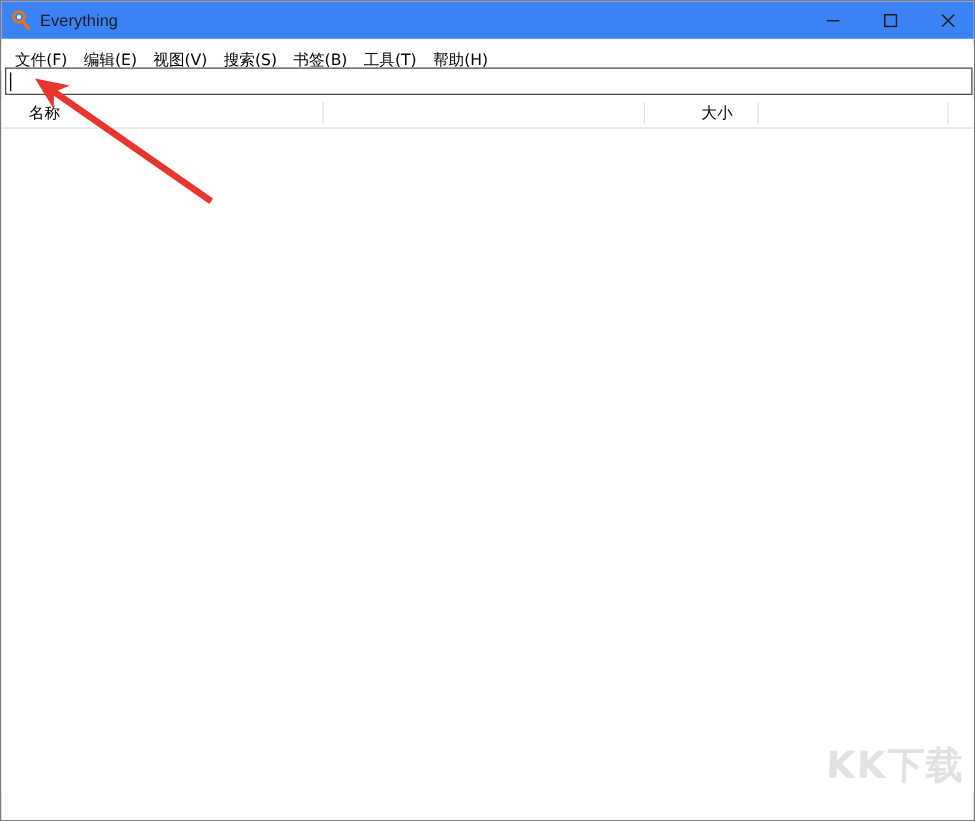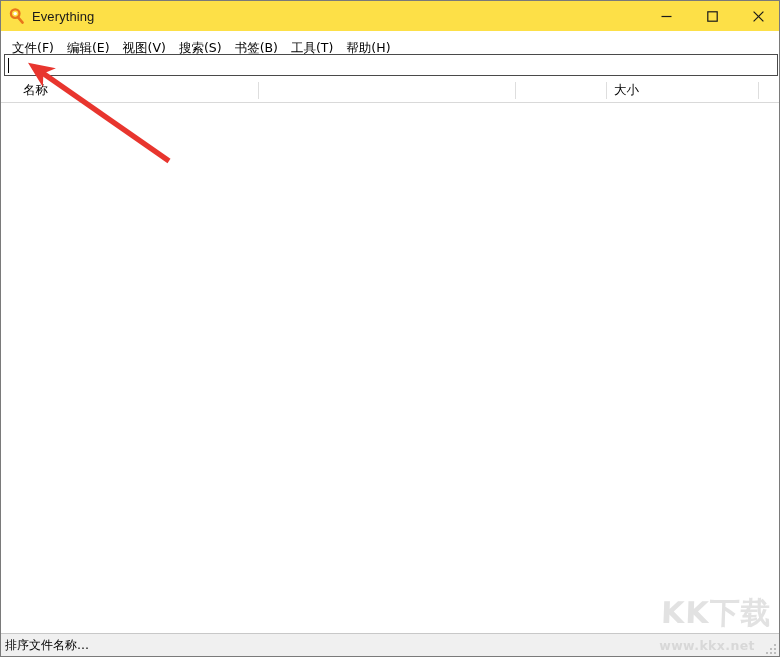--- a/index.html
+++ b/index.html
@@ -20,21 +20,21 @@
     border: 1px solid #7a7a7a;
     overflow: hidden;
   }
 
   
   #title-bar {
     position: absolute;
     left: 0; top: 0;
     width: 780px;
     height: 30px;
-    background: #fde047;
+    background: #3b82f6;
     display: flex;
     align-items: center;
   }
   #app-icon {
     margin-left: 7px;
     width: 18px;
     height: 18px;
     position: relative;
     flex: 0 0 auto;
   }
@@ -280,50 +280,34 @@
   <div id="text-caret"></div>
 
   <div id="column-header">
     <div class="col-head" style="left:0px; width:258px;">
       <span class="col-label">名称</span>
     </div>
     <div class="col-sep" style="left:257px;"></div>
 
     <div class="col-sep" style="left:514px;"></div>
 
-    <div class="col-head" style="left:538px; width:90px; justify-content:flex-end;">
+    <div class="col-head" style="left:538px; width:90px; ">
       <span class="col-label">大小</span>
     </div>
     <div class="col-sep" style="left:605px;"></div>
 
     <div class="col-sep" style="left:757px;"></div>
   </div>
 
   <div id="results-area"></div>
 
   <div id="watermark">
     <div id="watermark-main">KK下载</div>
   </div>
 
-  <div id="status-bar">
-    <span id="status-text">排序文件名称…</span>
-    <span id="status-watermark">www.kkx.net</span>
-    <span id="resize-grip">
-      <svg width="13" height="13" viewBox="0 0 13 13">
-        <g fill="#bdbdbd">
-          <rect x="9" y="2" width="2" height="2"></rect>
-          <rect x="9" y="6" width="2" height="2"></rect>
-          <rect x="5" y="6" width="2" height="2"></rect>
-          <rect x="9" y="10" width="2" height="2"></rect>
-          <rect x="5" y="10" width="2" height="2"></rect>
-          <rect x="1" y="10" width="2" height="2"></rect>
-        </g>
-      </svg>
-    </span>
-  </div>
 
   <svg id="annotation-arrow" viewBox="0 0 780 657">
     <defs>
       <marker id="arrow-head" markerWidth="5" markerHeight="5" refX="3.6" refY="2.5" orient="auto">
         <path d="M0,0.3 L5,2.5 L0,4.7 L1.4,2.5 Z" fill="#e8352e"></path>
       </marker>
     </defs>
     <line x1="168" y1="160" x2="33" y2="66" stroke="#e8352e" stroke-width="5.2" marker-end="url(#arrow-head)"></line>
   </svg>
 

